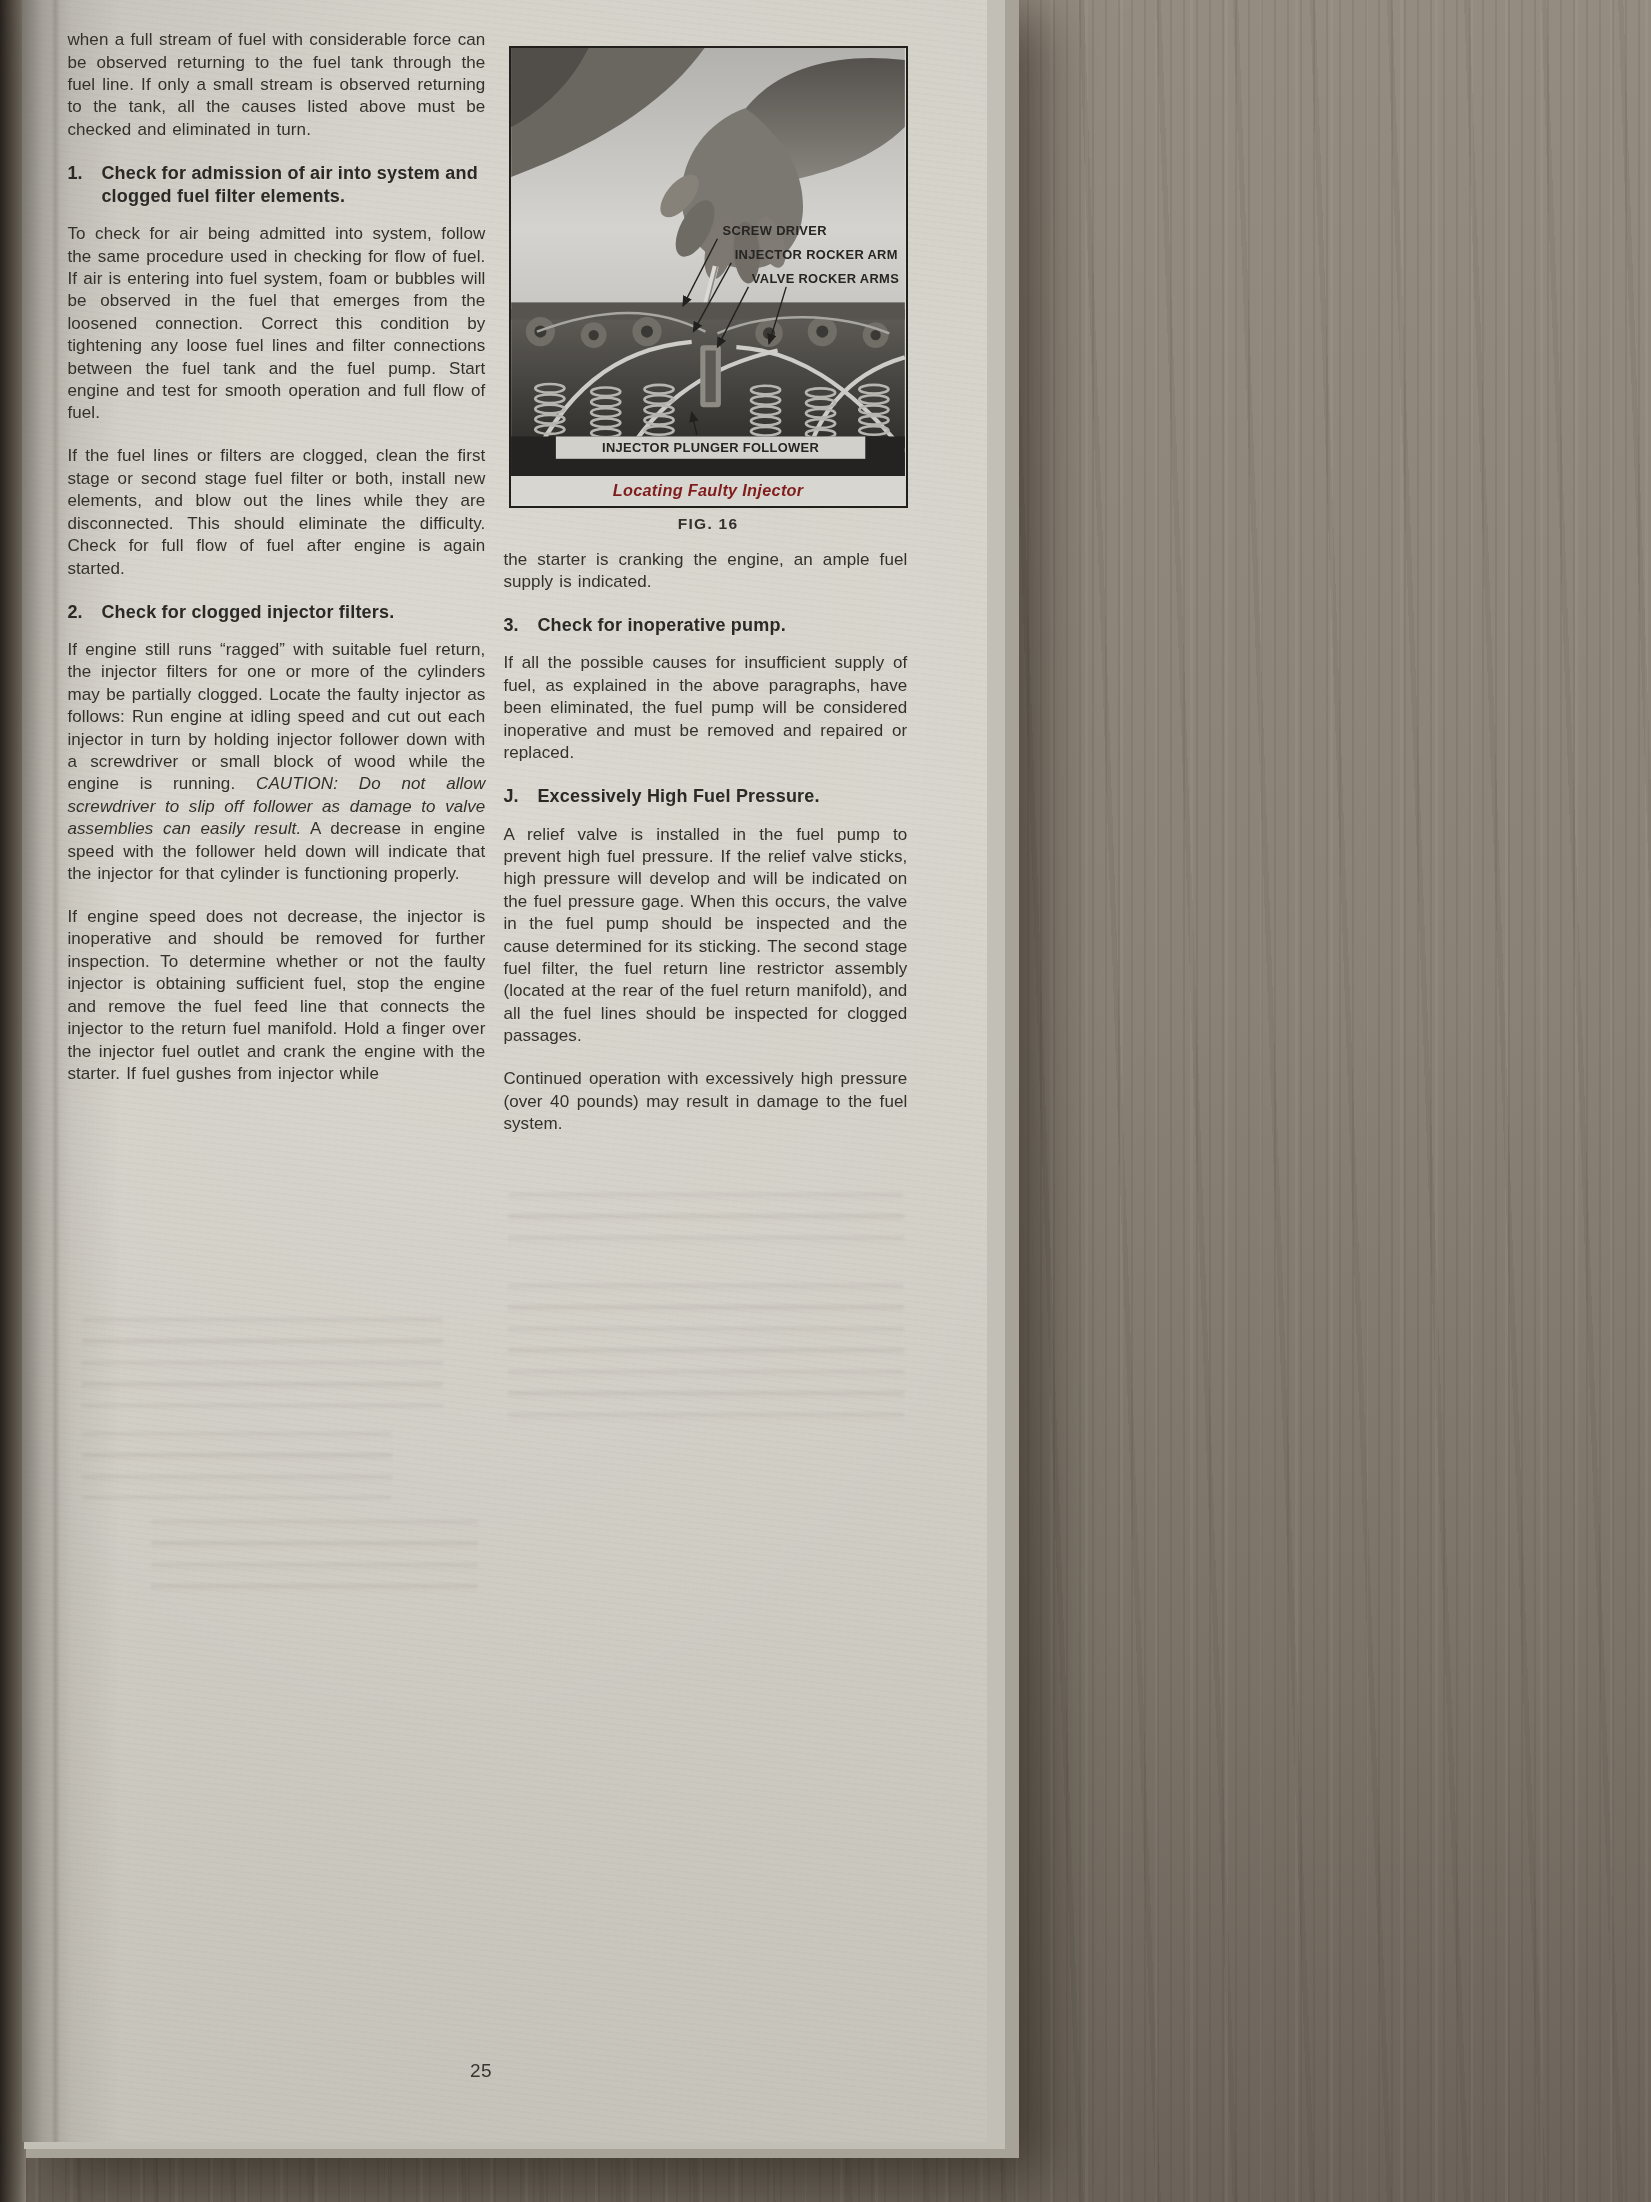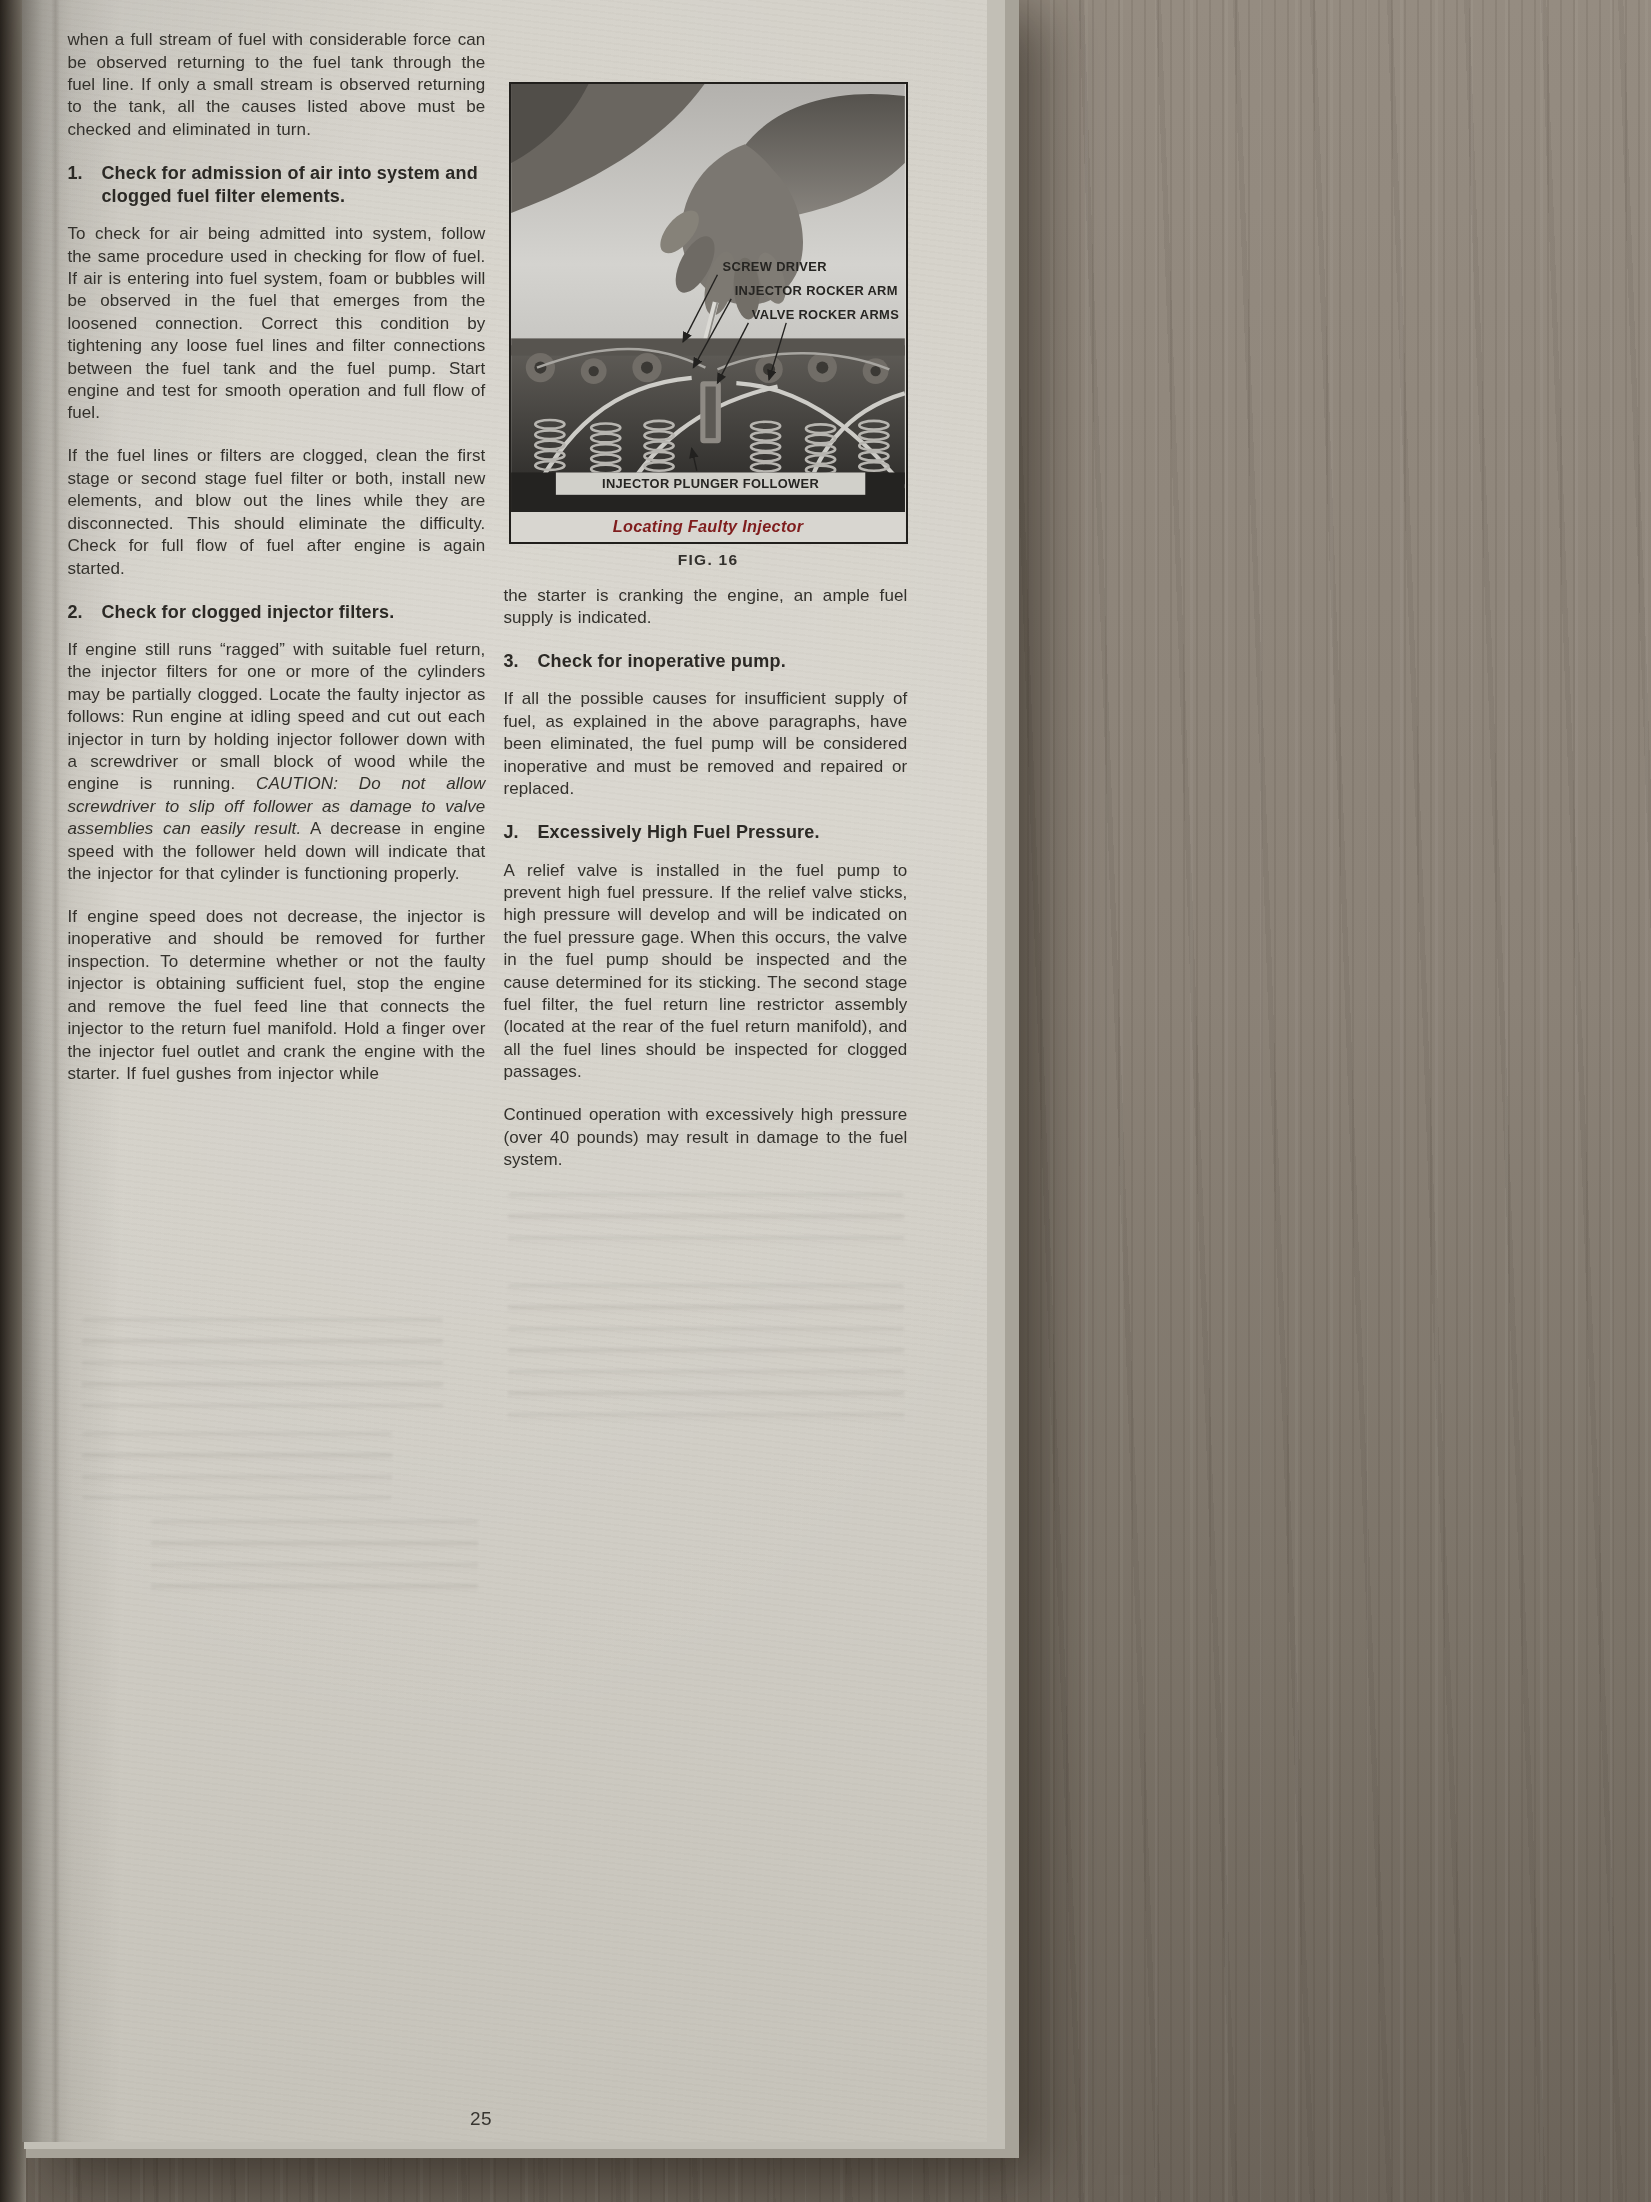--- a/index.html
+++ b/index.html
@@ -78,42 +78,42 @@
     font-weight: bold; font-size: 18px; line-height: 23px;
     color: #2b2925; letter-spacing: 0.2px;
   }
   .heading .num { flex: none; width: 34px; }
   .heading .txt { flex: 1; }
 
   
   .figure { margin: 0 0 0 5.2px; width: 399px; }
   .fig-frame {
     position: relative; width: 399px; height: 462px;
-    border: 2.6px solid #211f1c; background: #dbd9d3; margin-top: 36px;
+    border: 2.6px solid #211f1c; background: #dbd9d3;
   }
   .fig-art { display: block; }
   .fig-art text {
     font-family: "Liberation Sans", sans-serif;
     font-size: 15px; font-weight: 700; fill: #262522; letter-spacing: 0.4px;
   }
   .fig-caption {
     height: 28px; display: flex; align-items: center; justify-content: center;
     background: #d8d6d0;
     font-weight: 700; font-style: italic; font-size: 16.3px; color: #7f1d1d;
     letter-spacing: 0.3px;
   }
   .fig-number {
     margin: 6.9px 0 15.5px; width: 399px; text-align: center;
     font-size: 15.5px; font-weight: 600; letter-spacing: 1.3px; color: #33312d;
   }
 
   
   .page-number {
     position: absolute; top: 2067px; left: 0; width: 917px;
-    text-align: center; font-size: 19px; color: #383631; letter-spacing: 0.4px; margin-top: 48px;
+    text-align: center; font-size: 19px; color: #383631; letter-spacing: 0.4px;
   }
 
   
   .smudge {
     position: absolute; pointer-events: none;
     filter: blur(1.7px); opacity: 0.32; border-radius: 3.4px;
     background: repeating-linear-gradient(180deg,
       rgba(96,92,86,0.30) 0 3.4px, rgba(96,92,86,0.06) 3.4px 8.6px, transparent 8.6px 21.5px);
   }
   .smudge.s1 { left: 60px;  top: 1325px; width: 361px; height: 90px; }

